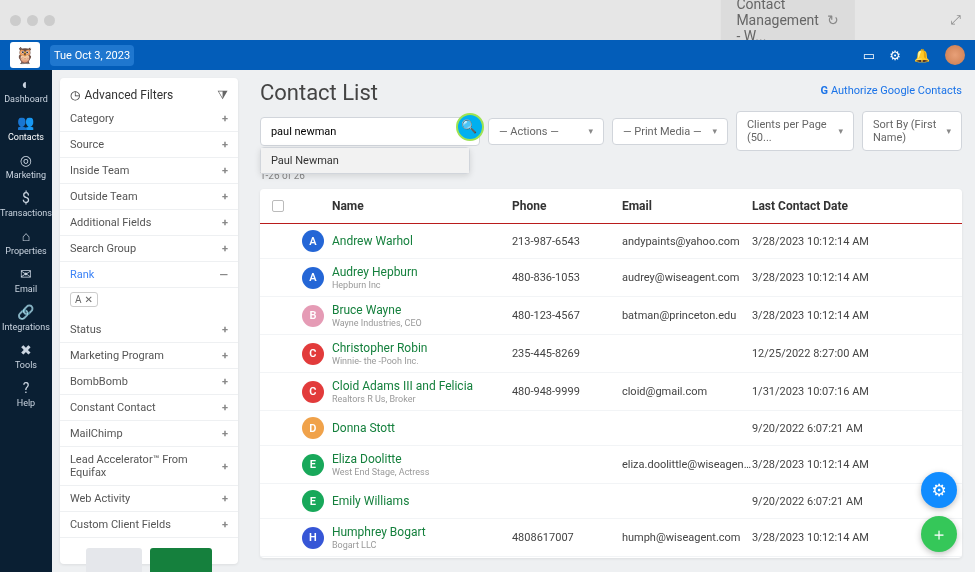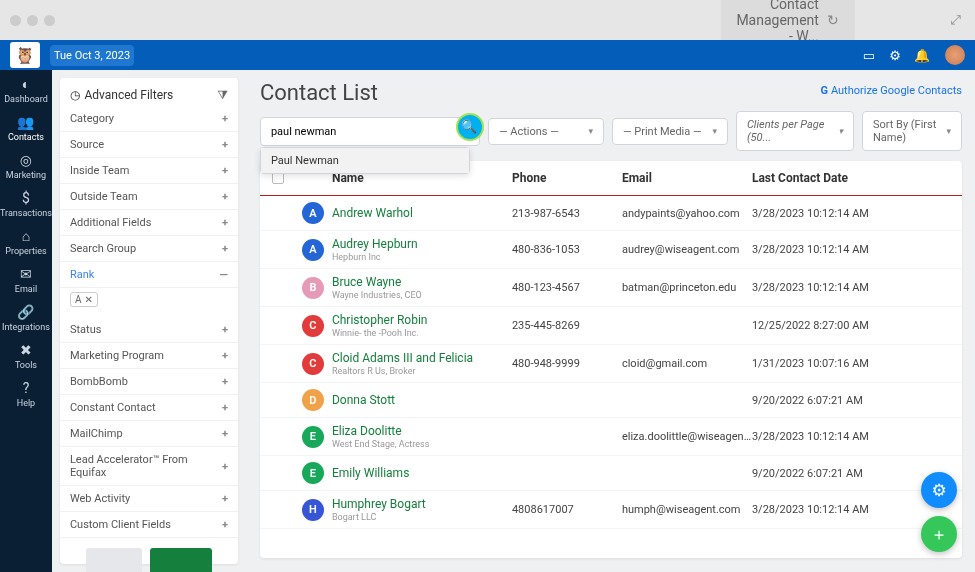--- a/index.html
+++ b/index.html
@@ -1,17 +1,17 @@
 <!DOCTYPE html>
 <html><head>
 <meta charset="utf-8">
 <style>
 * { margin:0; padding:0; box-sizing:border-box; font-family:-apple-system,Segoe UI,Roboto,Arial,sans-serif; }
 body { background:#f4f4f4; width:975px; height:572px; overflow:hidden; position:relative; }
-.browser-bar { height:40px; background:#e6e6e6; display:flex; align-items:center; padding:0 10px; position:relative;text-align:right; }
+.browser-bar { height:40px; background:#e6e6e6; display:flex; align-items:center; padding:0 10px; position:relative; }
 .traffic { display:flex; gap:6px; }
 .dot { width:11px; height:11px; border-radius:50%; background:#ccc; }
 .addr { flex:1; margin:0 220px 0 300px; position:absolute; left:50%; transform:translateX(-50%); display:flex; align-items:center; gap:8px; background:#dcdcdc; border-radius:6px; padding:4px 16px; color:#666; font-size:14px;}
 .refresh-i { color:#888; }
 .expand-i { position:absolute; right:14px; color:#888; font-size:13px; }
 .top-blue { height:30px; background:#035db9; display:flex; align-items:center; padding:0 10px; position:relative; }
 .owl { width:30px; height:26px; background:#fff; border-radius:3px; display:flex; align-items:center; justify-content:center; color:#035db9; font-size:16px; }
 .date-pill { margin-left:10px; background:#1f77cf; color:#fff; font-size:11px; padding:4px 4px; border-radius:4px; }
 .top-icons { position:absolute; right:10px; display:flex; align-items:center; gap:14px; color:#fff; font-size:13px; }
 .avatar { width:20px; height:20px; border-radius:50%; background:radial-gradient(circle,#e8a078,#c97b4f); }
@@ -39,21 +39,21 @@
 .goog { font-size:11px; color:#1a73e8; display:flex; align-items:center; gap:3px; cursor:pointer; margin-top:4px;}
 .goog .g { font-weight:bold; }
 .toolbar { display:flex; gap:8px; padding:0 6px 4px 6px; align-items:center;justify-content:space-between; }
 .searchbox { position:relative; width:220px; }
 .searchbox input { width:100%; padding:7px 30px 7px 10px; border:1px solid #d1d5db; border-radius:4px; font-size:11px; background:#fff; }
 .searchbox .sbtn { position:absolute; right:-4px; top:-4px; width:28px; height:28px; border-radius:50%; background:#00b0f0; color:#fff; display:flex; align-items:center; justify-content:center; font-size:13px; border:2px solid #9de352;}
 .suggest { position:absolute; top:30px; left:0; background:#fff; border:1px solid #d1d5db; border-radius:4px; width:210px; box-shadow:0 2px 6px rgba(0,0,0,.12); z-index:10;}
 .suggest-row { padding:6px 10px; font-size:11px; background:#f2f2f2; color:#333;}
 .sel { padding:6px 10px; border:1px solid #d1d5db; border-radius:4px; font-size:11px; color:#666; background:#fff; display:flex; align-items:center; justify-content:space-between; cursor:pointer; }
 .sel .cv { font-size:9px; color:#888; margin-left:8px;}
-.sel.act { width:116px; } .sel.pm { width:116px;} .sel.cpp { width:118px;font-style:italic;} .sel.sb { width:100px;}
+.sel.act { width:116px; } .sel.pm { width:116px;} .sel.cpp { width:118px;} .sel.sb { width:100px;}
 .counts { padding:2px 6px; font-size:10px; color:#888; }
 .table { background:#fff; margin:6px; border-radius:4px; box-shadow:0 1px 3px rgba(0,0,0,.08); overflow:hidden; flex:1;}
 .th { display:flex; padding:10px 12px; font-size:12px; font-weight:700; color:#333; border-bottom:1px solid #b91c1c;}
 .col-c { width:30px; display:flex; align-items:center; }
 .col-n { width:180px; } .col-p { width:110px; } .col-e { width:130px; } .col-d { flex:1; }
 .cb { width:12px; height:12px; border:1.5px solid #bbb; border-radius:2px; }
 .tbody { max-height:340px; overflow:auto; }
 .tbody::-webkit-scrollbar { width:6px;} .tbody::-webkit-scrollbar-thumb{background:#ccc;border-radius:3px;}
 .tr { display:flex; padding:6px 12px; align-items:center; border-bottom:1px solid #f2f4f6; font-size:11px; color:#444;}
 .tr .col-n { display:flex; flex-direction:column;}
@@ -239,20 +239,24 @@
         <div class="sel cpp">
             <span>Clients per Page (50...</span>
             <span class="cv">▾</span>
           </div>
         <div class="sel sb">
             <span>Sort By (First Name)</span>
             <span class="cv">▾</span>
           </div>
       </div>
 
+      <div class="counts">
+        <div style="margin-bottom:2px;">All</div>
+        <div>1-26 of 26</div>
+      </div>
 
       <div class="table">
         <div class="th">
           <div class="col-c">
               <div class="cb"></div>
             </div>
           <div class="col-a"></div>
           <div class="col-n">Name</div>
           <div class="col-p">Phone</div>
           <div class="col-e">Email</div>

